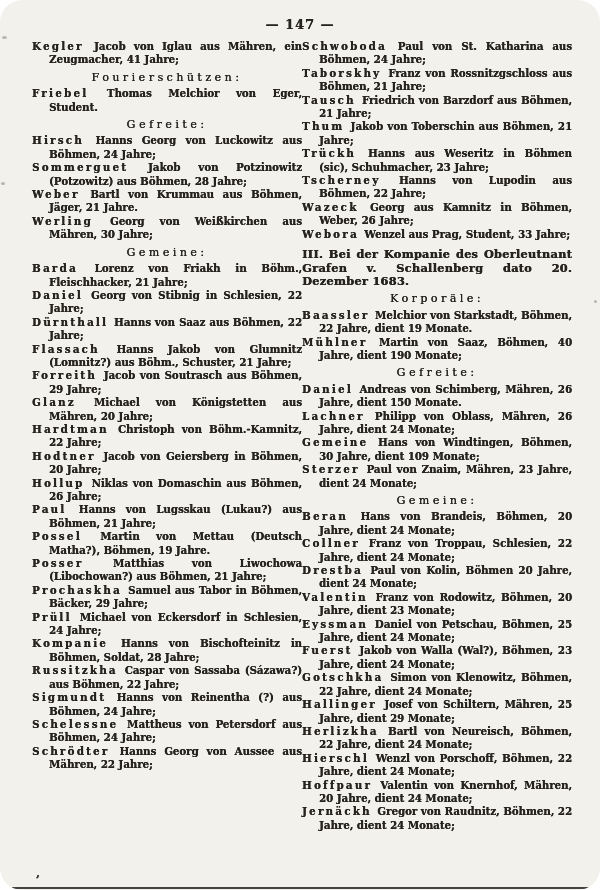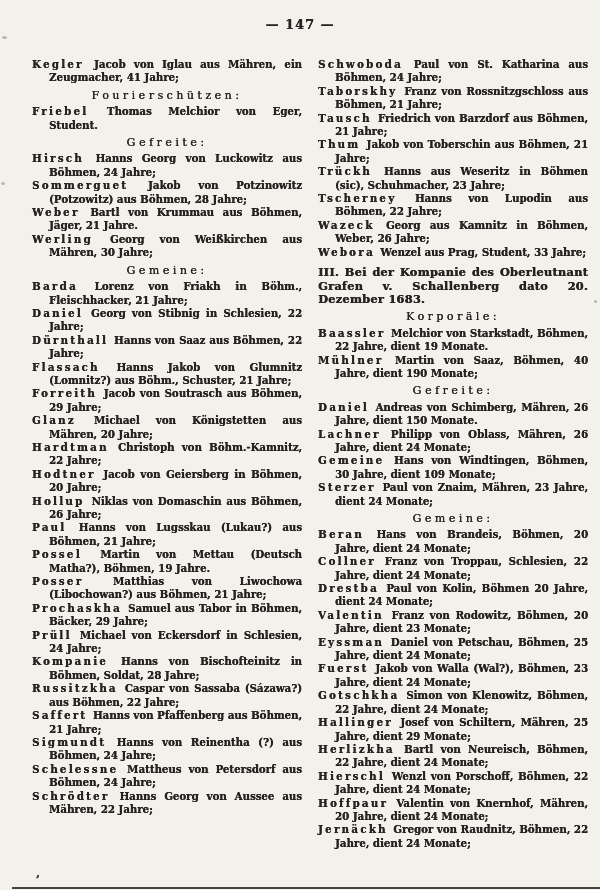--- a/index.html
+++ b/index.html
@@ -4,30 +4,31 @@
 <style>
   html,body { margin:0; padding:0; }
   .page {
     position:relative;
     width:600px; height:890px;
     background:#f2f1ec;
     font-family:"DejaVu Serif", serif;
     color:#262320;
     overflow:hidden;
     text-shadow:0.25px 0 0 currentColor; 
+    border-radius:22px;
   }
   .pageno {
     position:absolute; top:17px; left:0; right:0;
     text-align:center;
     font-weight:bold; font-size:13px; letter-spacing:1px;
   }
   .cols {
-    position:absolute; top:58px; left:32px;
+    position:absolute; top:40px; left:32px;
     width:556px;
-    display:flex; gap:16px;
+    display:flex; 
     align-items:flex-start;
   }
   .col { width:270px; font-size:10.2px; line-height:13.4px; font-weight:700; }
   .entry {
     margin:0;
     text-align:justify;
     padding-left:17px; text-indent:-17px;
   }
   .nm { letter-spacing:2.3px; padding-right:2px; }
   .heading {
@@ -87,21 +88,20 @@
         <p class="entry"><span class="nm">Hardtman</span> Christoph von Böhm.-Kamnitz, 22 Jahre;</p>
         <p class="entry"><span class="nm">Hodtner</span> Jacob von Geiersberg in Böhmen, 20 Jahre;</p>
         <p class="entry"><span class="nm">Hollup</span> Niklas von Domaschin aus Böhmen, 26 Jahre;</p>
         <p class="entry"><span class="nm">Paul</span> Hanns von Lugsskau (Lukau?) aus Böhmen, 21 Jahre;</p>
         <p class="entry"><span class="nm">Possel</span> Martin von Mettau (Deutsch Matha?), Böhmen, 19 Jahre.</p>
         <p class="entry"><span class="nm">Posser</span> Matthias von Liwochowa (Libochowan?) aus Böhmen, 21 Jahre;</p>
         <p class="entry"><span class="nm">Prochaskha</span> Samuel aus Tabor in Böhmen, Bäcker, 29 Jahre;</p>
         <p class="entry"><span class="nm">Prüll</span> Michael von Eckersdorf in Schlesien, 24 Jahre;</p>
         <p class="entry"><span class="nm">Kompanie</span> Hanns von Bischofteinitz in Böhmen, Soldat, 28 Jahre;</p>
         <p class="entry"><span class="nm">Russitzkha</span> Caspar von Sassaba (Sázawa?) aus Böhmen, 22 Jahre;</p>
-        <p class="entry"><span class="nm">Saffert</span> Hanns von Pfaffenberg aus Böhmen, 21 Jahre;</p>
         <p class="entry"><span class="nm">Sigmundt</span> Hanns von Reinentha (?) aus Böhmen, 24 Jahre;</p>
         <p class="entry"><span class="nm">Schelessne</span> Mattheus von Petersdorf aus Böhmen, 24 Jahre;</p>
         <p class="entry"><span class="nm">Schrödter</span> Hanns Georg von Aussee aus Mähren, 22 Jahre;</p>
       </div>
     <div class="col">
         <p class="entry"><span class="nm">Schwoboda</span> Paul von St. Katharina aus Böhmen, 24 Jahre;</p>
         <p class="entry"><span class="nm">Taborskhy</span> Franz von Rossnitzgschloss aus Böhmen, 21 Jahre;</p>
         <p class="entry"><span class="nm">Tausch</span> Friedrich von Barzdorf aus Böhmen, 21 Jahre;</p>
         <p class="entry"><span class="nm">Thum</span> Jakob von Toberschin aus Böhmen, 21 Jahre;</p>
         <p class="entry"><span class="nm">Trückh</span> Hanns aus Weseritz in Böhmen (sic), Schuhmacher, 23 Jahre;</p>

